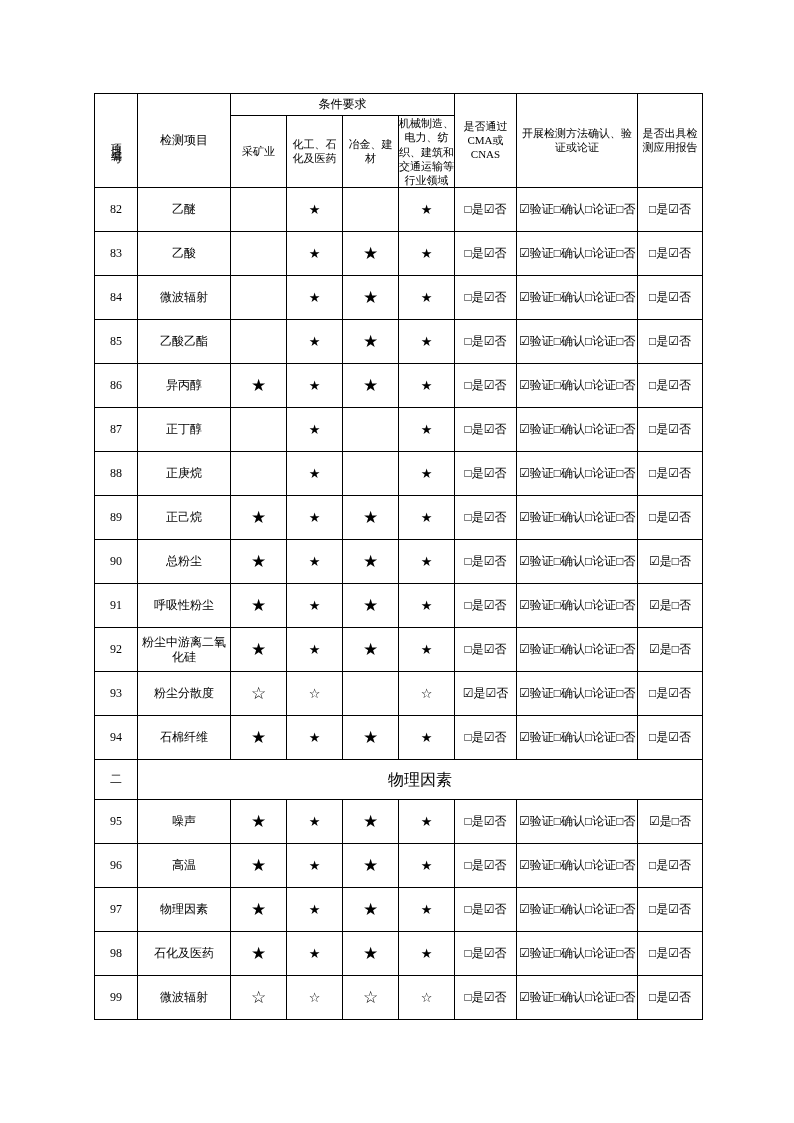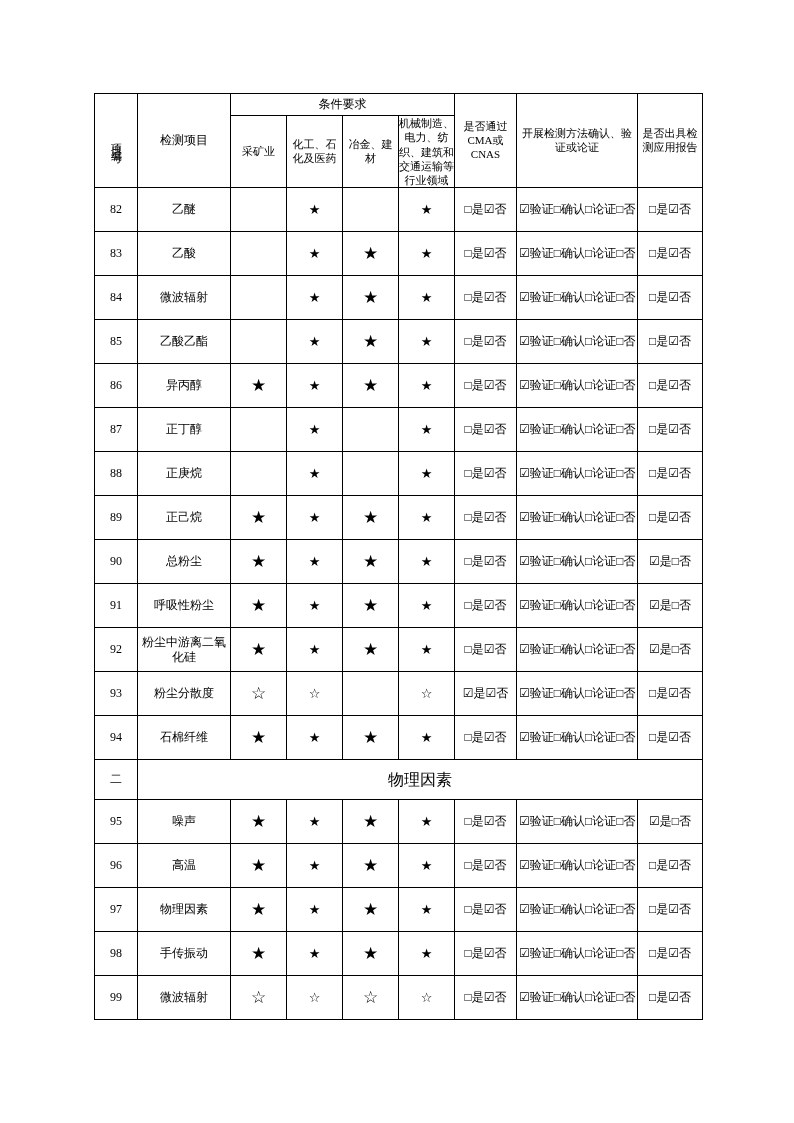--- a/index.html
+++ b/index.html
@@ -282,21 +282,21 @@
     <td class="c-star s-small">★</td>
     <td class="c-star s-big">★</td>
     <td class="c-star s-small">★</td>
     <td class="c-check">□是☑否</td>
     <td class="c-check">☑验证□确认□论证□否</td>
     <td class="c-check">□是☑否</td>
   </tr>
 
   <tr class="data-row">
     <td class="c-no">98</td>
-    <td class="c-item">手传振动</td>
+    <td class="c-item">石化及医药</td>
     <td class="c-star s-big">★</td>
     <td class="c-star s-small">★</td>
     <td class="c-star s-big">★</td>
     <td class="c-star s-small">★</td>
     <td class="c-check">□是☑否</td>
     <td class="c-check">☑验证□确认□论证□否</td>
     <td class="c-check">□是☑否</td>
   </tr>
 
   <tr class="data-row">

